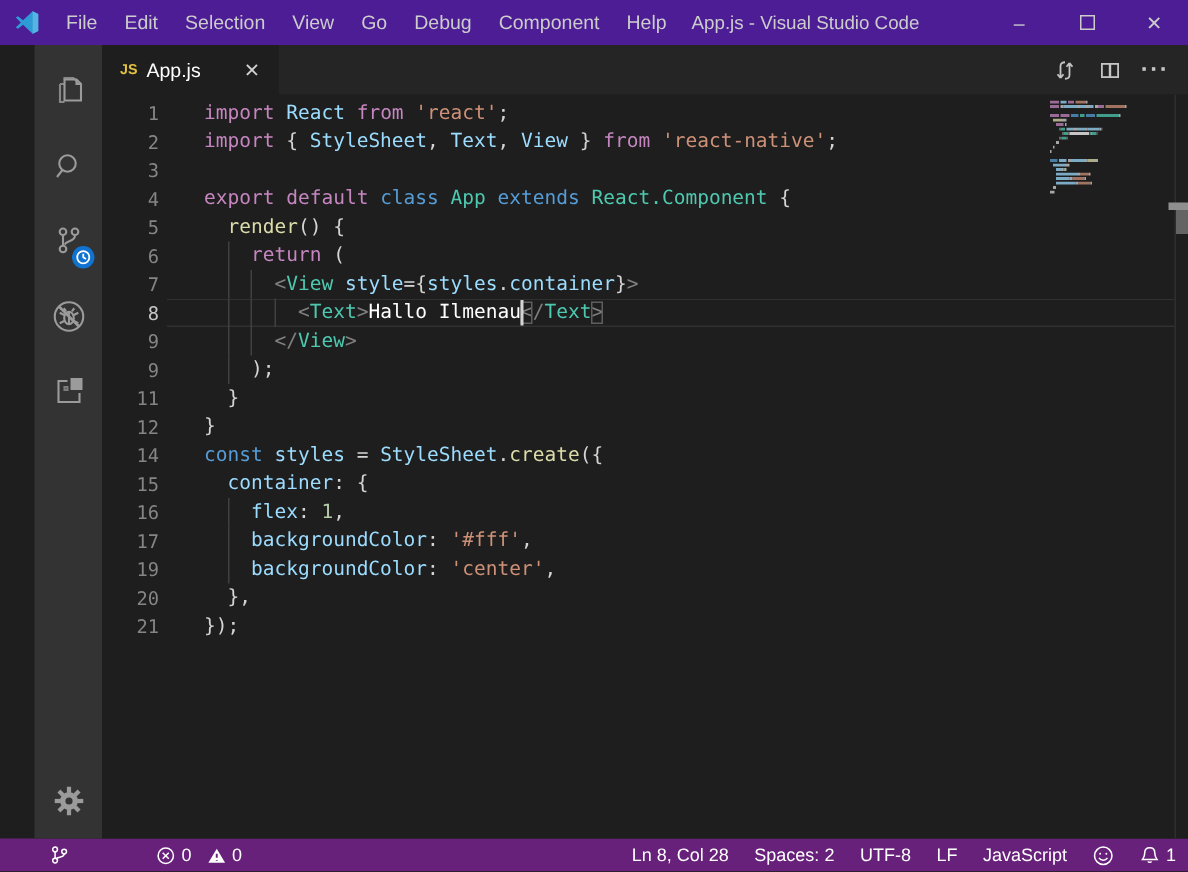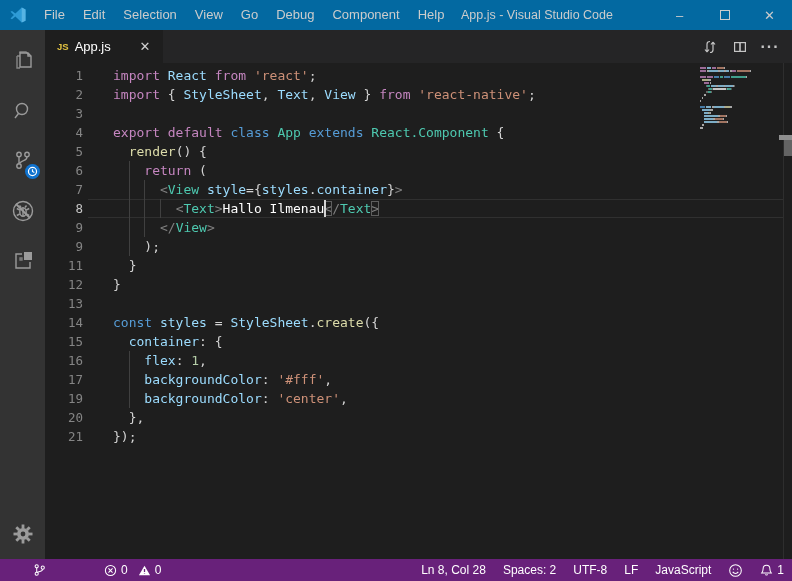--- a/index.html
+++ b/index.html
@@ -1,34 +1,34 @@
 <!DOCTYPE html>
 <html><head>
 <meta charset="utf-8">
 <style>
   * { margin:0; padding:0; box-sizing:border-box; }
   html,body { width:792px; height:581px; overflow:hidden; background:#1e1e1e;
               font-family:"Liberation Sans", sans-serif; }
   .window { width:792px; height:581px; display:flex; flex-direction:column; }
 
   
-  .titlebar { height:30px; background:#0369a1; display:flex; align-items:center;
+  .titlebar { height:30px; background:#4c1d95; display:flex; align-items:center;
               position:relative; flex:0 0 auto; }
   .logo { width:18px; height:18px; margin:0 8px 0 9px; flex:0 0 auto; }
   .menubar { display:flex; height:30px; align-items:center; }
   .menu-item { padding:0 9px; font-size:13px; color:#cccccc; line-height:30px; cursor:default; }
   .window-title { position:absolute; left:402px; width:270px; text-align:center;
                   font-size:12.5px; color:#cccccc; white-space:nowrap; }
   .win-controls { position:absolute; right:0; top:0; display:flex; }
   .win-btn { width:45px; height:30px; display:flex; align-items:center; justify-content:center;
              color:#cccccc; font-size:13px; }
   .maximize-box { width:10px; height:10px; border:1px solid #cccccc; }
 
   
-  .main { flex:1 1 auto; display:flex; min-height:0; }
+  .main { flex:1 1 auto; display:flex; min-height:0;margin-left:23px; }
 
   
   .activitybar { width:45px; background:#333333; position:relative; flex:0 0 auto;
                  padding-top:6px; }
   .ab-item { width:45px; height:50px; display:flex; align-items:center; justify-content:center;
              position:relative; }
   .ab-item svg { stroke:#9b9b9b; fill:none; stroke-width:1.4; }
   .ab-badge { position:absolute; right:5px; bottom:7px; width:15px; height:15px; border-radius:50%;
               background:#1073cf; display:flex; align-items:center; justify-content:center; }
   .ab-badge svg { stroke:#ffffff; stroke-width:1.3; }
@@ -221,21 +221,20 @@
             <div class="row"><span class="ln">3</span><span class="code"></span></div>
             <div class="row"><span class="ln">4</span><span class="code"><span class="tk-k">export</span><span class="tk-p"> </span><span class="tk-k">default</span><span class="tk-p"> </span><span class="tk-s">class</span><span class="tk-p"> </span><span class="tk-c">App</span><span class="tk-p"> </span><span class="tk-s">extends</span><span class="tk-p"> </span><span class="tk-c">React.Component</span><span class="tk-p"> {</span></span></div>
             <div class="row"><span class="ln">5</span><span class="code"><span class="tk-p">  </span><span class="tk-f">render</span><span class="tk-p">() {</span></span></div>
             <div class="row"><span class="ln">6</span><span class="code"><i class="guide" style="left: calc(2ch + 25px);"></i><span class="tk-p">    </span><span class="tk-k">return</span><span class="tk-p"> (</span></span></div>
             <div class="row"><span class="ln">7</span><span class="code"><i class="guide" style="left: calc(2ch + 25px);"></i><i class="guide" style="left: calc(4ch + 25px);"></i><span class="tk-p">      </span><span class="tk-a">&lt;</span><span class="tk-c">View</span><span class="tk-p"> </span><span class="tk-v">style</span><span class="tk-p">={</span><span class="tk-v">styles</span><span class="tk-p">.</span><span class="tk-v">container</span><span class="tk-p">}</span><span class="tk-a">&gt;</span></span></div>
             <div class="row active"><span class="ln">8</span><span class="code"><i class="guide" style="left: calc(2ch + 25px);"></i><i class="guide" style="left: calc(4ch + 25px);"></i><i class="guide" style="left: calc(6ch + 25px);"></i><span class="tk-p">        </span><span class="tk-a">&lt;</span><span class="tk-c">Text</span><span class="tk-a">&gt;</span><span class="tk-t">Hallo Ilmenau</span><i class="cursor"></i><span class="tk-m">&lt;</span><span class="tk-a">/</span><span class="tk-c">Text</span><span class="tk-m">&gt;</span></span></div>
             <div class="row"><span class="ln">9</span><span class="code"><i class="guide" style="left: calc(2ch + 25px);"></i><i class="guide" style="left: calc(4ch + 25px);"></i><span class="tk-p">      </span><span class="tk-a">&lt;/</span><span class="tk-c">View</span><span class="tk-a">&gt;</span></span></div>
             <div class="row"><span class="ln">9</span><span class="code"><i class="guide" style="left: calc(2ch + 25px);"></i><span class="tk-p">    );</span></span></div>
             <div class="row"><span class="ln">11</span><span class="code"><span class="tk-p">  }</span></span></div>
             <div class="row"><span class="ln">12</span><span class="code"><span class="tk-p">}</span></span></div>
-            <div class="row"><span class="ln">13</span><span class="code"></span></div>
             <div class="row"><span class="ln">14</span><span class="code"><span class="tk-s">const</span><span class="tk-p"> </span><span class="tk-v">styles</span><span class="tk-p"> = </span><span class="tk-v">StyleSheet</span><span class="tk-p">.</span><span class="tk-f">create</span><span class="tk-p">({</span></span></div>
             <div class="row"><span class="ln">15</span><span class="code"><span class="tk-p">  </span><span class="tk-v">container</span><span class="tk-p">: {</span></span></div>
             <div class="row"><span class="ln">16</span><span class="code"><i class="guide" style="left: calc(2ch + 25px);"></i><span class="tk-p">    </span><span class="tk-v">flex</span><span class="tk-p">: </span><span class="tk-n">1</span><span class="tk-p">,</span></span></div>
             <div class="row"><span class="ln">17</span><span class="code"><i class="guide" style="left: calc(2ch + 25px);"></i><span class="tk-p">    </span><span class="tk-v">backgroundColor</span><span class="tk-p">: </span><span class="tk-r">'#fff'</span><span class="tk-p">,</span></span></div>
             <div class="row"><span class="ln">19</span><span class="code"><i class="guide" style="left: calc(2ch + 25px);"></i><span class="tk-p">    </span><span class="tk-v">backgroundColor</span><span class="tk-p">: </span><span class="tk-r">'center'</span><span class="tk-p">,</span></span></div>
             <div class="row"><span class="ln">20</span><span class="code"><span class="tk-p">  },</span></span></div>
             <div class="row"><span class="ln">21</span><span class="code"><span class="tk-p">});</span></span></div>
           </div>
         <div class="minimap">
             <div class="mini-row"><i class="mini tk-k" style="margin-left: 0px; width: 5.7px;"></i><i class="mini tk-p" style="margin-left: 0.95px; width: 0px;"></i><i class="mini tk-v" style="margin-left: 0px; width: 4.75px;"></i><i class="mini tk-p" style="margin-left: 0.95px; width: 0px;"></i><i class="mini tk-k" style="margin-left: 0px; width: 3.8px;"></i><i class="mini tk-p" style="margin-left: 0.95px; width: 0px;"></i><i class="mini tk-r" style="margin-left: 0px; width: 6.65px;"></i><i class="mini tk-p" style="margin-left: 0px; width: 0.95px;"></i></div>

